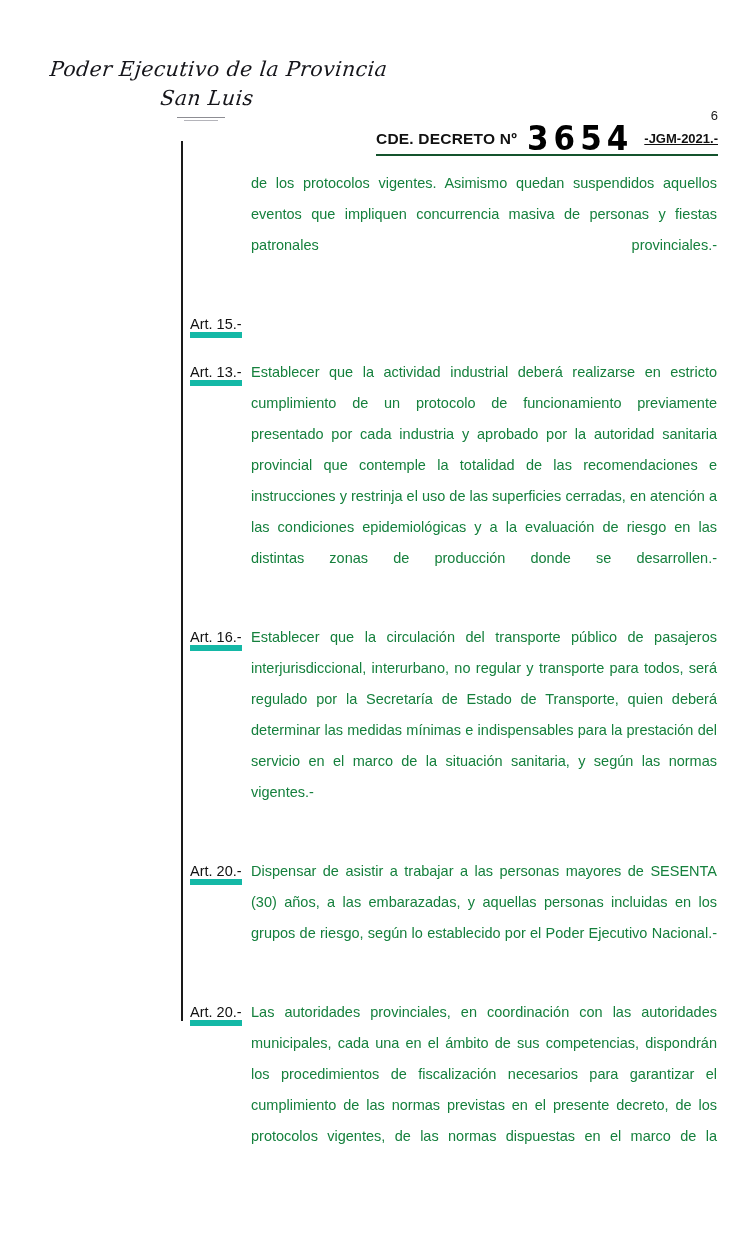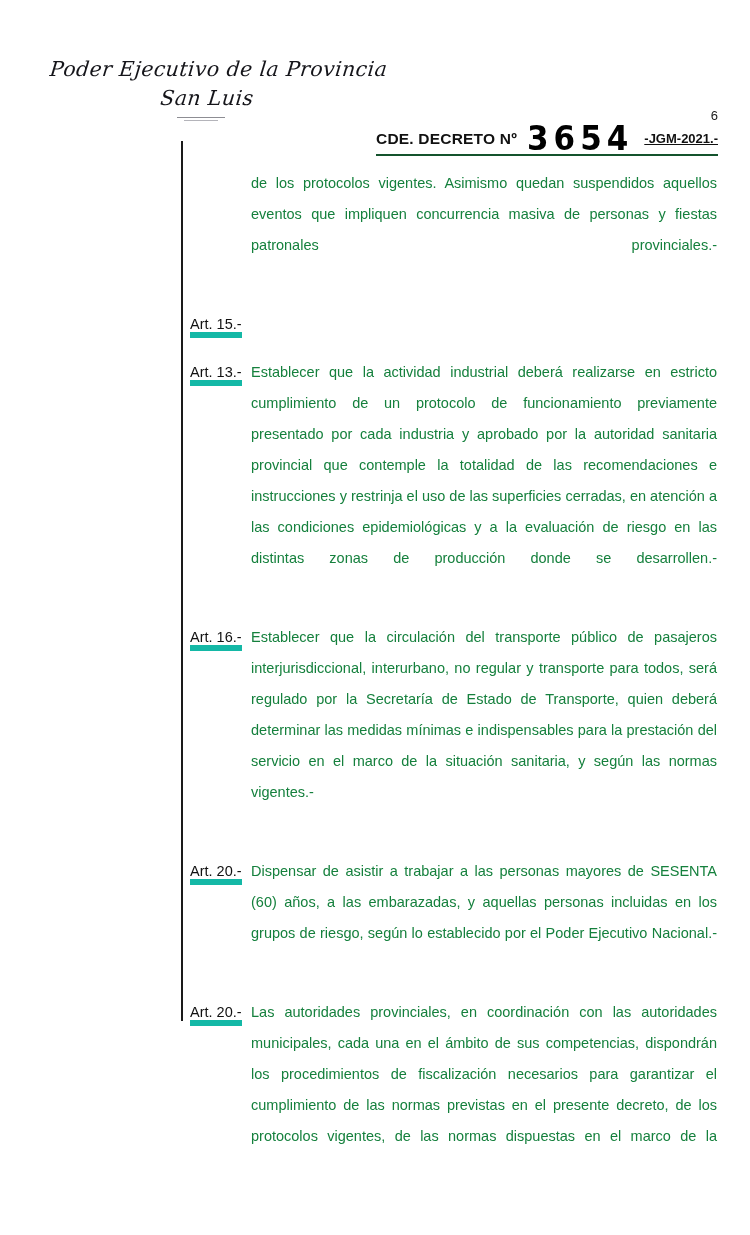--- a/index.html
+++ b/index.html
@@ -229,21 +229,21 @@
       <div class="art-text">Establecer que la actividad industrial deberá realizarse en estricto cumplimiento de un protocolo de funcionamiento previamente presentado por cada industria y aprobado por la autoridad sanitaria provincial que contemple la totalidad de las recomendaciones e instrucciones y restrinja el uso de las superficies cerradas, en atención a las condiciones epidemiológicas y a la evaluación de riesgo en las distintas zonas de producción donde se desarrollen.-</div>
     </div>
 
     <div class="para">
       <div class="art-label"><span>Art. 16.-</span></div>
       <div class="art-text">Establecer que la circulación del transporte público de pasajeros interjurisdiccional, interurbano, no regular y transporte para todos, será regulado por la Secretaría de Estado de Transporte, quien deberá determinar las medidas mínimas e indispensables para la prestación del servicio en el marco de la situación sanitaria, y según las normas vigentes.-</div>
     </div>
 
     <div class="para">
       <div class="art-label"><span>Art. 20.-</span></div>
-      <div class="art-text">Dispensar de asistir a trabajar a las personas mayores de SESENTA (60) años, a las embarazadas, y aquellas personas incluidas en los grupos de riesgo, según lo establecido por el Poder Ejecutivo Nacional.-</div>
+      <div class="art-text">Dispensar de asistir a trabajar a las personas mayores de SESENTA (30) años, a las embarazadas, y aquellas personas incluidas en los grupos de riesgo, según lo establecido por el Poder Ejecutivo Nacional.-</div>
     </div>
 
     <div class="para">
       <div class="art-label"><span>Art. 20.-</span></div>
       <div class="art-text">Las autoridades provinciales, en coordinación con las autoridades municipales, cada una en el ámbito de sus competencias, dispondrán los procedimientos de fiscalización necesarios para garantizar el cumplimiento de las normas previstas en el presente decreto, de los protocolos vigentes, de las normas dispuestas en el marco de la</div>
     </div>
 
   </div>
 </div>
 

